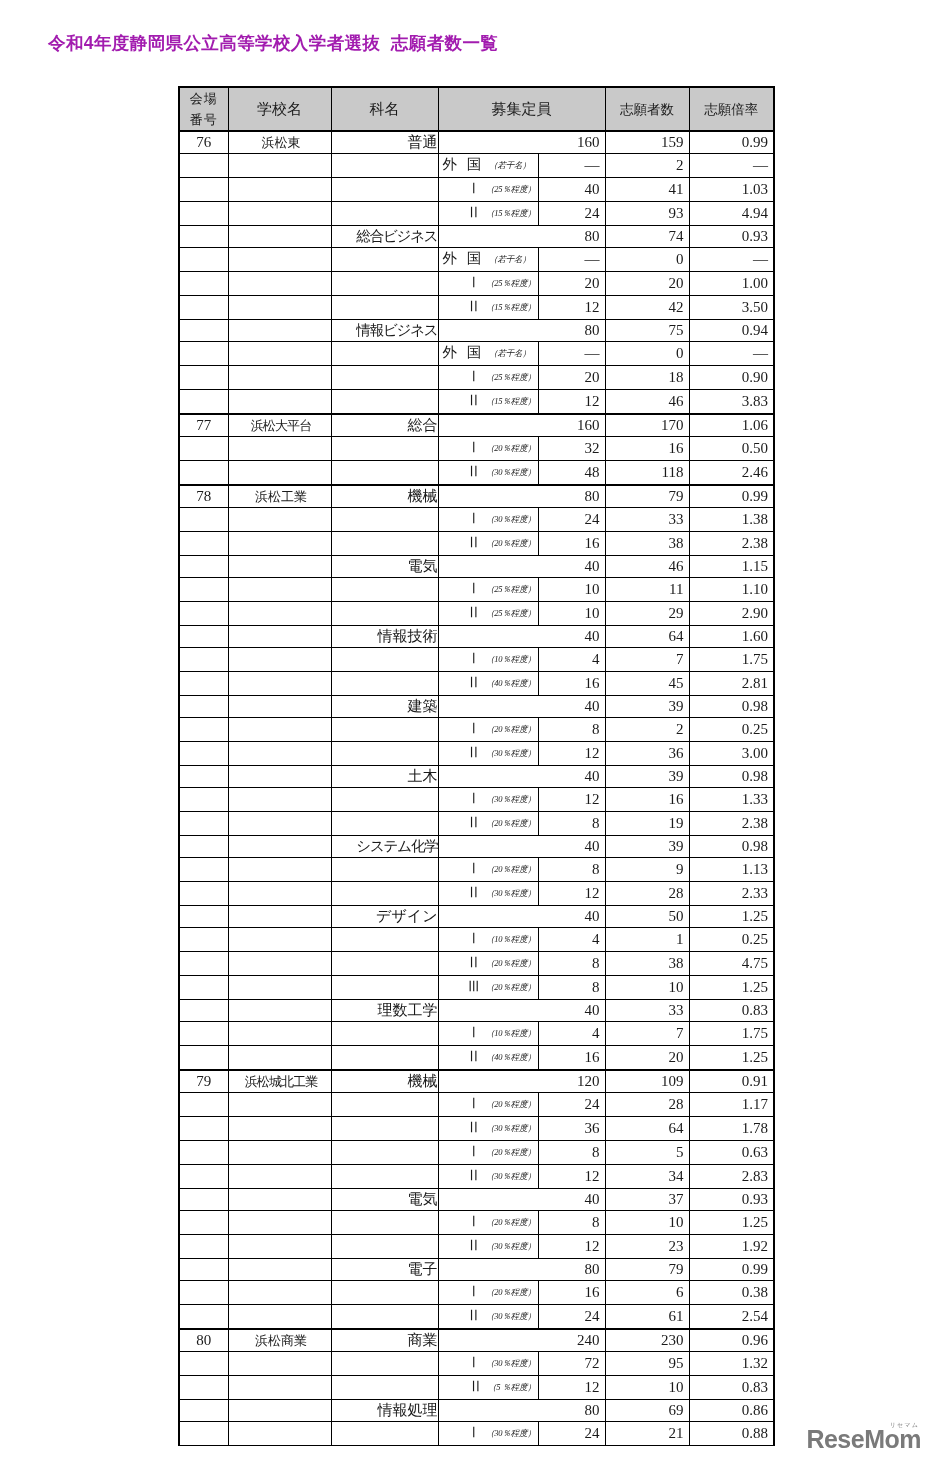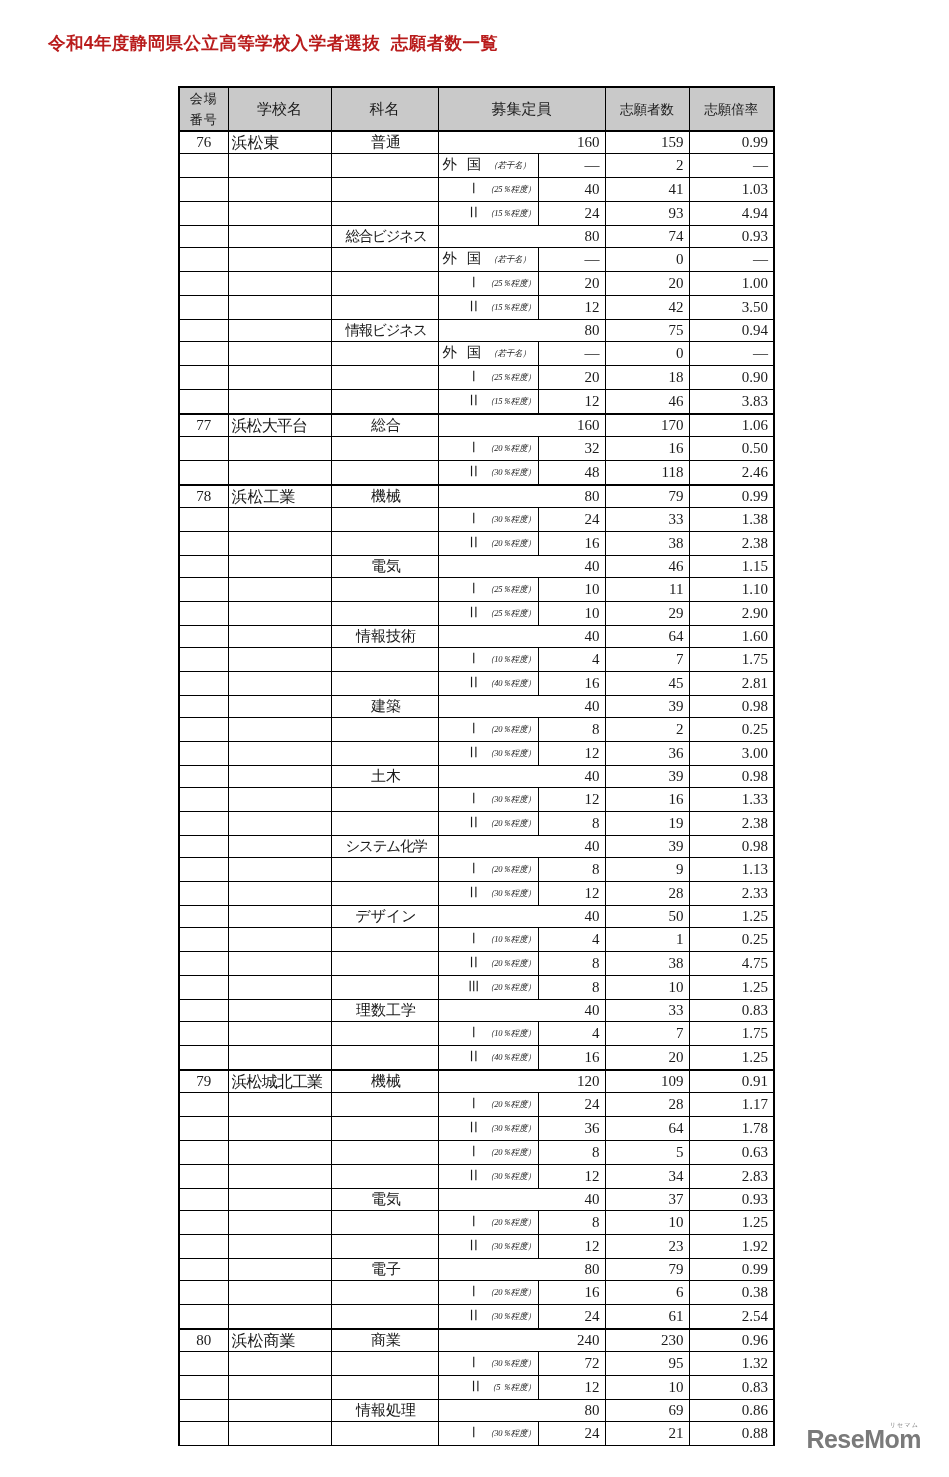--- a/index.html
+++ b/index.html
@@ -17,21 +17,21 @@
   }
 
   .page-title {
     position: absolute;
     left: 48px;
     top: 31px;
     font-family: "Liberation Sans", "DejaVu Sans", sans-serif;
     font-size: 17.5px;
     font-weight: bold;
     letter-spacing: 0.4px;
-    color: #b91c1c;
+    color: #a21caf;
     white-space: pre;
   }
 
   .table-wrap {
     position: absolute;
     left: 178px;
     top: 86px;
     width: 595px;
   }
 
@@ -79,28 +79,28 @@
   }
   thead th.th-first { border-left: 2px solid #000; }
   thead th.th-last  { border-right: 2px solid #000; }
 
   td.venue {
     text-align: center;
     font-size: 15px;
     border-left: 2px solid #000;
   }
   td.school {
-    text-align: left;
+    text-align: center;
     padding-left: 3px;
-    font-size: 16px;
+    font-size: 13px;
     white-space: nowrap;
   }
   td.school.tight { letter-spacing: -0.9px; }
   td.dept {
-    text-align: center;
+    text-align: right;
     padding-left: 3px;
     font-size: 15px;
     white-space: nowrap;
   }
   td.dept.tight { letter-spacing: -1.2px; font-size: 14.5px; }
 
   td.sublbl {
     text-align: right;
     padding-right: 2px;
     font-size: 14px;

